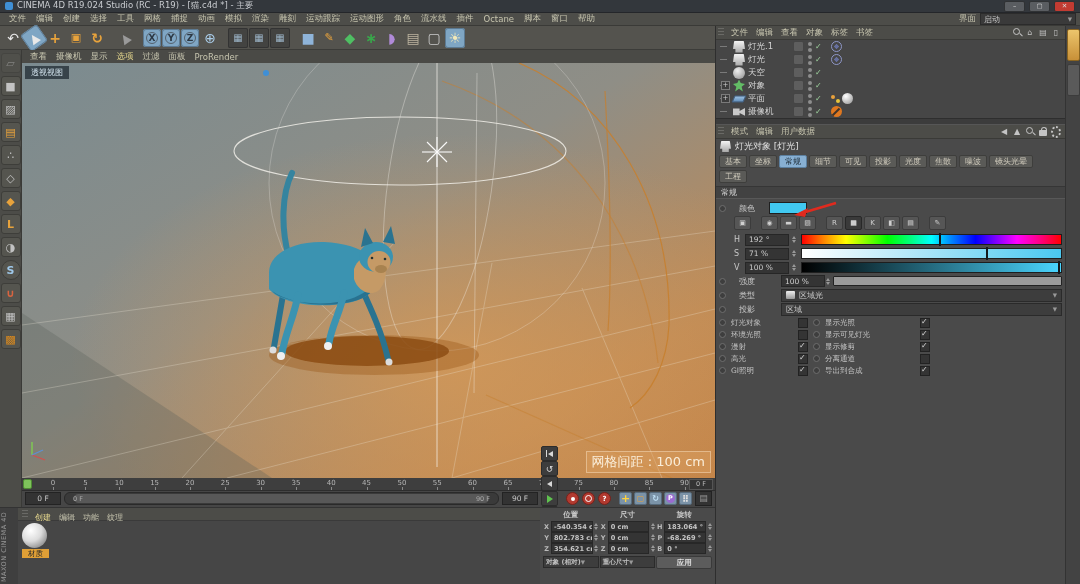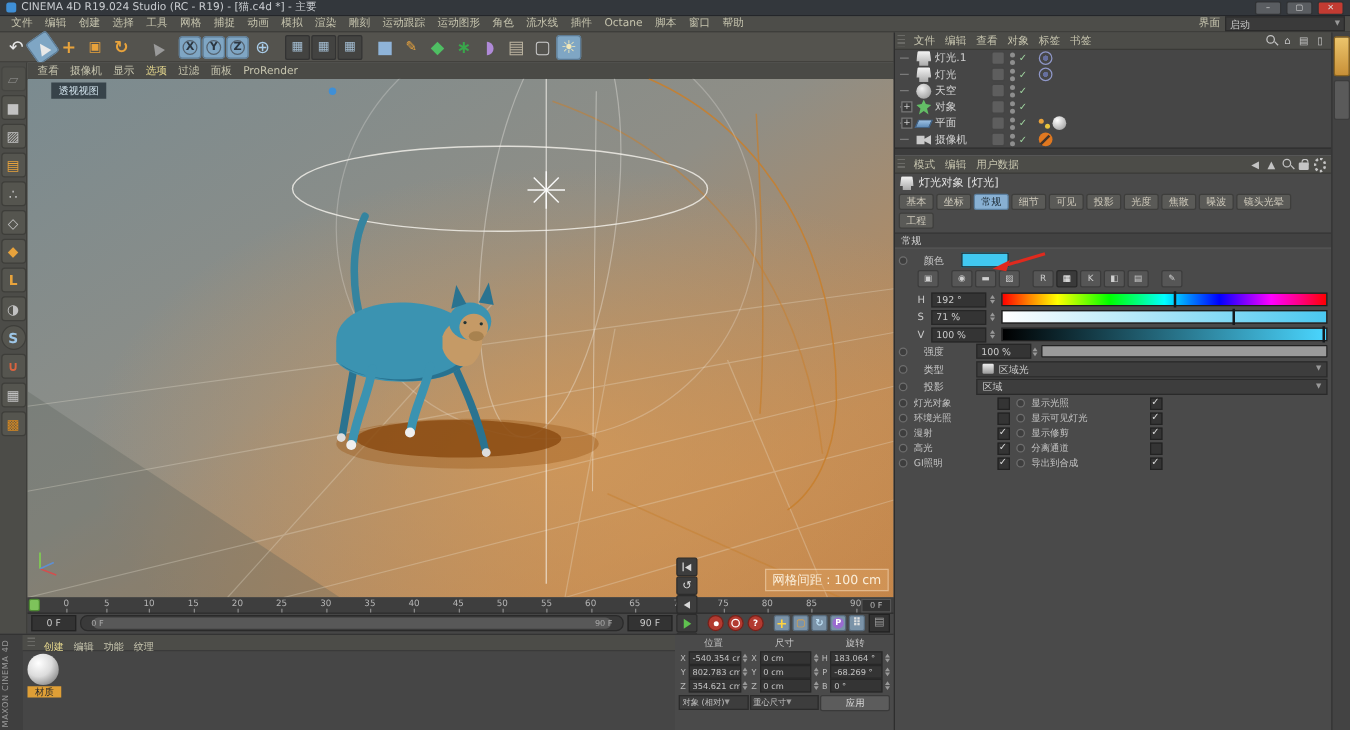--- a/index.html
+++ b/index.html
@@ -49,24 +49,24 @@
         color:#c2c2c2;background:#55554f;border-radius:3px;border:1px solid #3e3e3a;flex:none;}
   .mbtn.dim{opacity:.45;}
   .mbtn.orange{color:#e8a33c;} .mbtn.orange2{color:#d8891f;}
   .mbtn.blue{color:#9ec7e8;border-radius:50%;} .mbtn.red{color:#d86440;font-weight:bold;}
   .mbtn.bold{font-weight:bold;}
   
   .viewport{position:absolute;left:22px;top:50px;width:693px;height:428px;background:#6a6a66;}
   .vp-menu{height:13px;background:#4a4a46;display:flex;align-items:center;gap:1px;padding:0 4px;border-bottom:1px solid #383835;}
   .vp-menu .mitem{font-size:8.5px;padding:0 4px;}
   .scene{position:absolute;left:0;top:13px;width:693px;height:415px;display:block;}
-  .vp-label{position:absolute;left:19px;top:16px;background:rgba(38,49,56,.8);color:#cfe0ea;font-size:8px;
+  .vp-label{position:absolute;left:3px;top:16px;background:rgba(38,49,56,.8);color:#cfe0ea;font-size:8px;
             padding:1px 6px;}
   .grid-label{position:absolute;right:4px;bottom:5px;background:rgba(226,166,100,.4);
-              border:1px solid rgba(255,240,220,.4);color:#faeeda;font-size:10px;padding:1px 5px;}
+              border:1px solid rgba(255,240,220,.4);color:#faeeda;font-size:13px;padding:1px 5px;}
   
   .timeline{position:absolute;left:22px;top:478px;width:693px;height:29px;background:#464646;}
   .ruler{position:absolute;left:0;top:0;width:693px;height:12px;background:#3e3e3e;border-bottom:1px solid #2d2d2d;}
   .playhead{position:absolute;left:1px;top:1px;width:9px;height:10px;background:#7ec35b;border-radius:2px;border:1px solid #4e8a33;box-sizing:border-box;}
   .ticks{position:absolute;left:28px;right:26px;top:0;height:12px;display:flex;justify-content:space-between;}
   .tick{font-size:7px;color:#b5b5b5;position:relative;padding-top:1px;min-width:6px;text-align:center;}
   .tick::before{content:"";position:absolute;left:50%;bottom:0;width:1px;height:3px;background:#8a8a8a;}
   .endframe{position:absolute;right:2px;top:1px;width:22px;height:9px;background:#333;border:1px solid #555;
             color:#bbb;font-size:6.5px;line-height:9px;text-align:center;}
   .tctrl{position:absolute;left:0;top:12px;width:693px;height:17px;display:flex;align-items:center;gap:3px;
@@ -109,21 +109,21 @@
          font-size:6.5px;writing-mode:vertical-rl;transform:rotate(180deg);text-align:center;
          letter-spacing:.5px;border-left:1px solid #333;}
   .mats{position:absolute;left:18px;top:0;width:522px;height:77px;background:#464646;border-right:1px solid #333;}
   .mmenu{height:12px;display:flex;gap:1px;align-items:center;padding:0 4px;background:#4c4c48;border-bottom:1px solid #3a3a3a;}
   .mmenu .mitem{font-size:8px;padding:0 4px;}
   .matitem{position:absolute;left:4px;top:15px;width:27px;}
   .matball{width:25px;height:25px;border-radius:50%;
            background:radial-gradient(circle at 35% 30%,#ffffff,#dcdcdc 45%,#8f8f8f 80%,#6d6d6d);}
   .matlabel{margin-top:1px;background:#df9f36;color:#2a2a2a;font-size:7.5px;text-align:center;height:9px;line-height:9px;}
   .coords{position:absolute;left:540px;top:0;width:175px;height:77px;background:#4a4a4a;display:flex;
-          gap:1px;padding:2px 3px;box-sizing:border-box;}
+          gap:1px;padding:2px 3px;box-sizing:border-box;font-weight:bold;}
   .cocol{flex:1;display:flex;flex-direction:column;gap:1px;min-width:0;}
   .cotitle{height:10px;font-size:7.5px;color:#c8c8c8;text-align:center;line-height:10px;}
   .corow{display:flex;align-items:center;gap:1px;height:11px;}
   .cl{width:7px;font-size:6.5px;color:#bbb;text-align:center;flex:none;}
   .cv{flex:1;height:9px;background:#343434;border:1px solid #272727;color:#c6c6c6;font-size:6.6px;
       display:flex;align-items:center;padding:0 2px;white-space:nowrap;overflow:hidden;min-width:0;}
   .st{width:5px;flex:none;display:flex;flex-direction:column;align-items:center;gap:1px;}
   .st::before{content:"";width:0;height:0;border-left:2.5px solid transparent;border-right:2.5px solid transparent;border-bottom:3px solid #999;}
   .st::after{content:"";width:0;height:0;border-left:2.5px solid transparent;border-right:2.5px solid transparent;border-top:3px solid #999;}
   .codrop{height:10px;background:#3d3d3d;border:1px solid #2b2b2b;color:#c0c0c0;font-size:6.6px;

